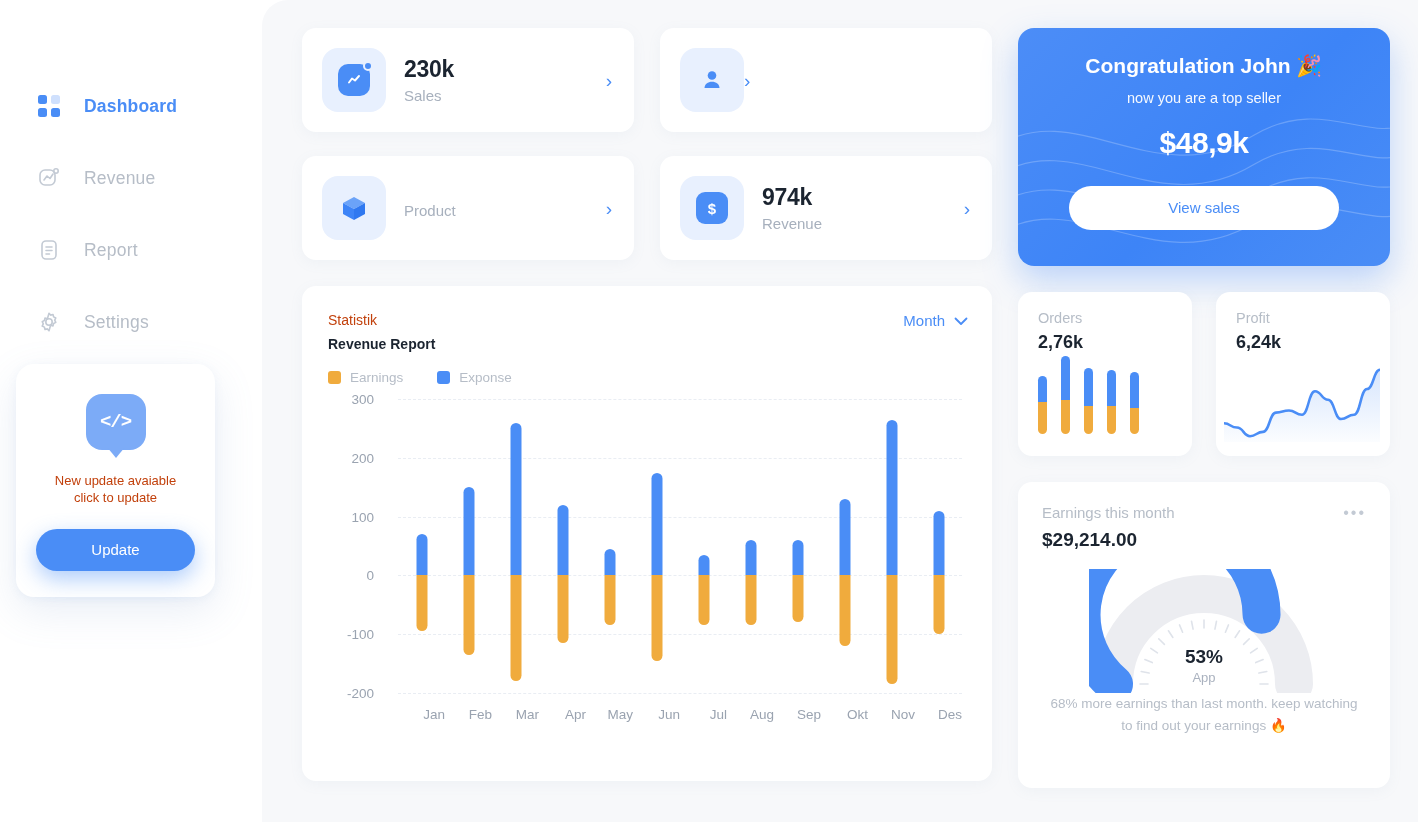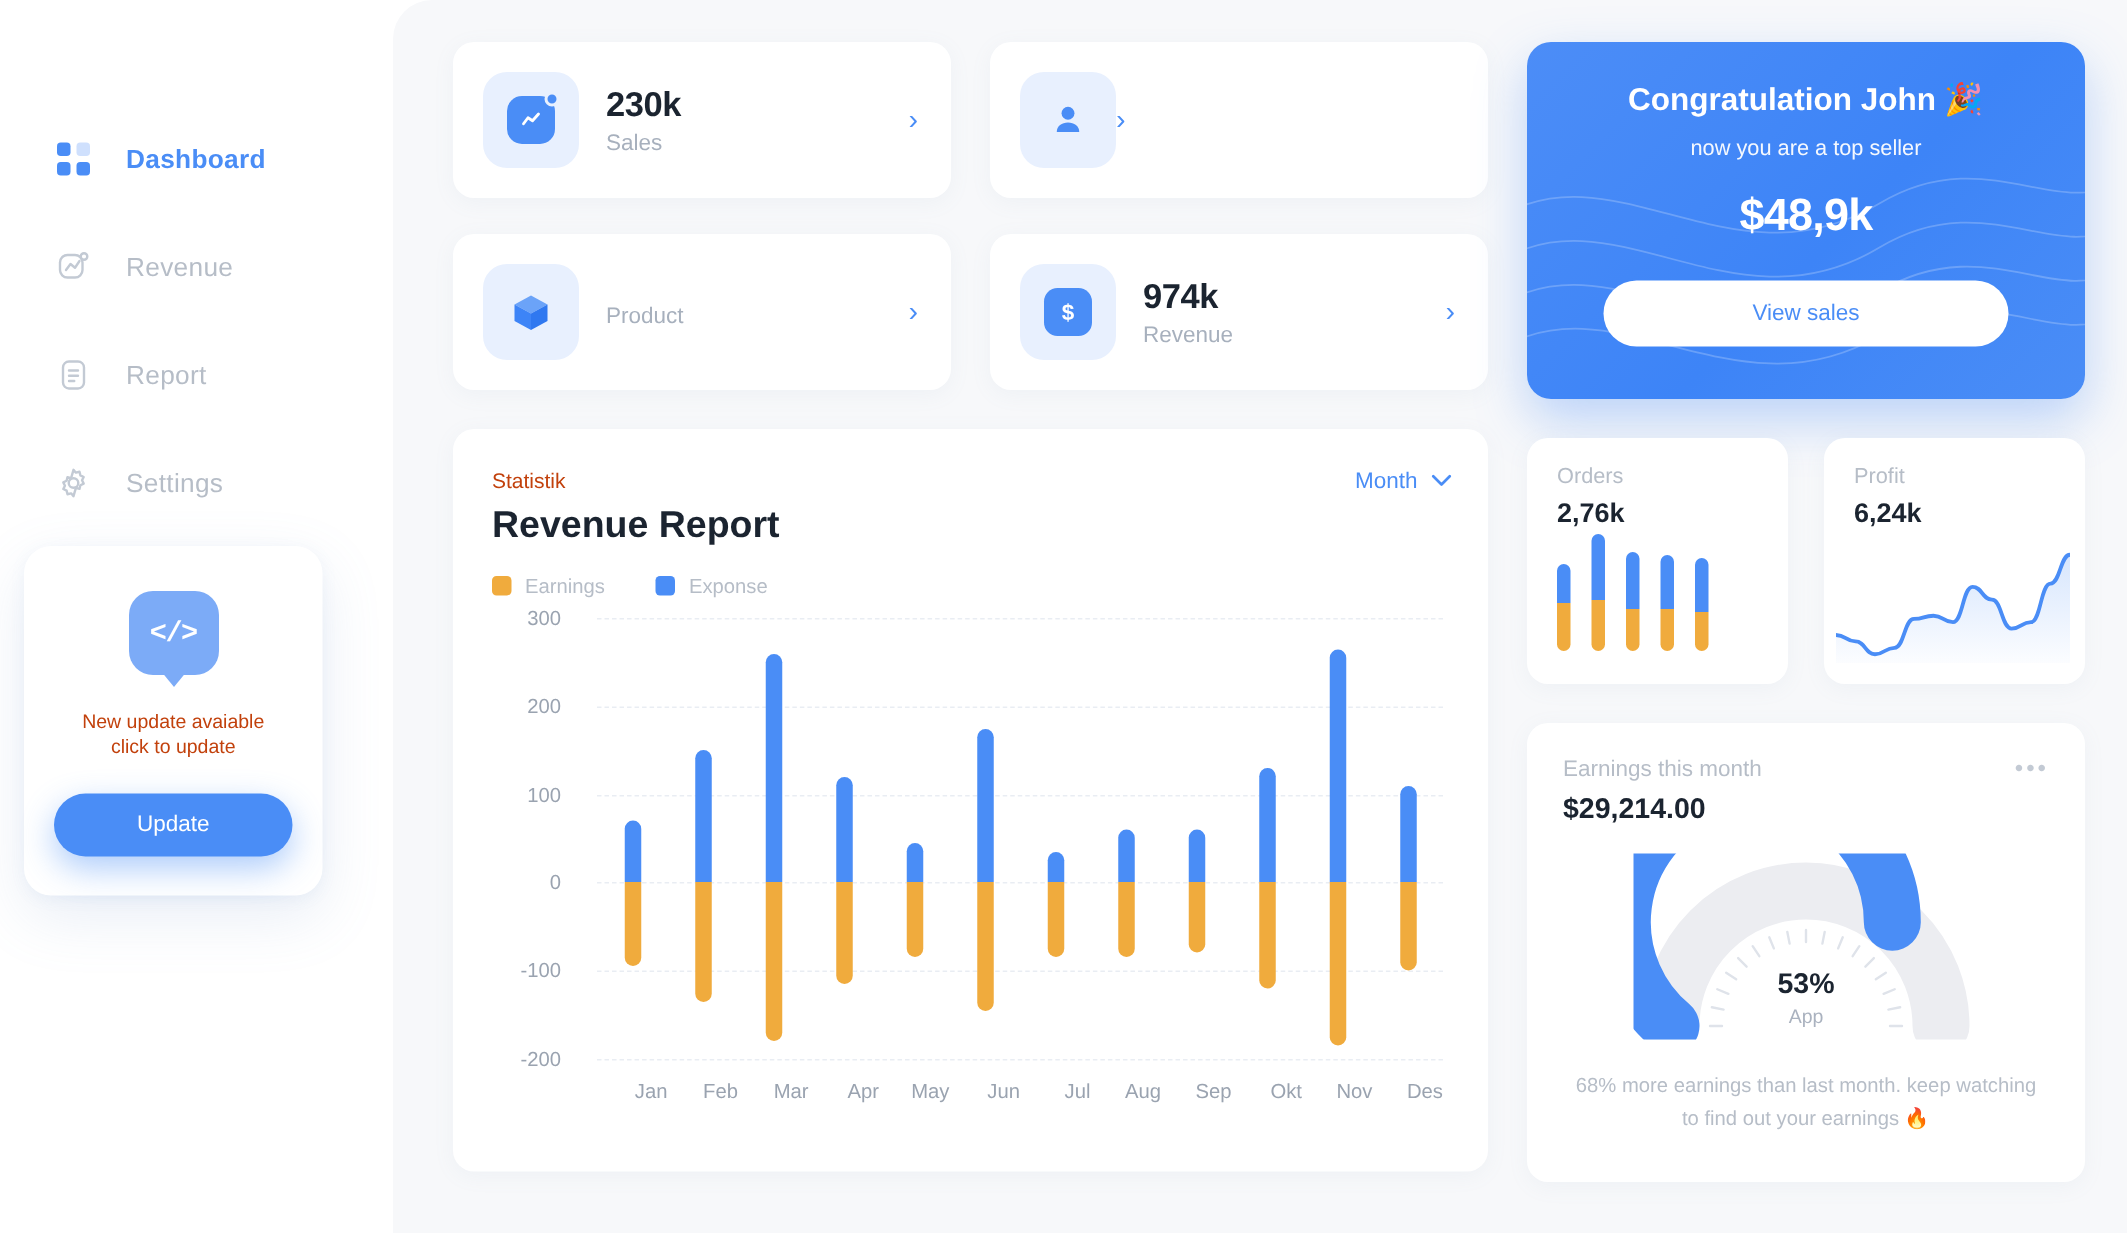--- a/index.html
+++ b/index.html
@@ -109,21 +109,21 @@
   .cg-btn {
     position: relative; display: block; width: 270px; height: 44px; line-height: 44px;
     margin: 26px auto 0; background: #fff; color: #4a8df6; border: none;
     border-radius: 22px; font-size: 15px; font-family: inherit; cursor: pointer;
   }
 
   
   .chart-card { margin-top: 26px; height: 495px; padding: 26px 24px 18px 26px; position: relative; }
   .chart-head { display: flex; justify-content: space-between; align-items: flex-start; }
   .eyebrow { font-size: 14px; color: #c2410c; }
-  .chart-title { font-size: 25px; font-weight: 700; color: #1b2430; margin-top: 8px; }
+  .chart-title { font-size: 14px; font-weight: 700; color: #1b2430; margin-top: 8px; }
   .period { color: #4a8df6; font-size: 15px; display: flex; align-items: center; gap: 9px; cursor: pointer; }
   .legend { display: flex; gap: 34px; margin-top: 18px; }
   .legend-item { display: flex; align-items: center; gap: 9px; font-size: 13.5px; color: #b6bdc7; }
   .swatch { width: 13px; height: 13px; border-radius: 3px; }
 
   .plot { position: relative; margin-top: 14px; height: 340px; }
   .ylabels { position: absolute; left: 0; top: 0; width: 46px; height: 294px; }
   .ylab { position: absolute; right: 0; font-size: 13.5px; color: #9aa3b0; transform: translateY(-50%); }
   .gridlines { position: absolute; left: 70px; right: 6px; top: 0; height: 294px; }
   .gl { position: absolute; left: 0; right: 0; border-top: 1.5px dashed #e9edf3; }
@@ -149,21 +149,21 @@
   
   .earn { margin-top: 26px; height: 306px; padding: 22px 24px 0; position: relative; }
   .earn-head { display: flex; justify-content: space-between; align-items: center; }
   .earn-label { font-size: 15px; color: #b6bdc7; }
   .dots { color: #c3cad4; letter-spacing: 2px; font-size: 16px; cursor: pointer; line-height: 1; }
   .earn-value { font-size: 19px; font-weight: 700; color: #1b2430; margin-top: 8px; }
   .gauge-wrap { position: relative; width: 230px; height: 124px; margin: 18px auto 0; }
   .gauge-center { position: absolute; left: 0; right: 0; bottom: 8px; text-align: center; }
   .gauge-pct { font-size: 19px; font-weight: 700; color: #1b2430; }
   .gauge-cap { font-size: 13px; color: #aab2bf; margin-top: 2px; }
-  .earn-note { font-size: 13.5px; color: #b6bdc7; text-align: center; line-height: 1.6; margin-top: 20px; padding: 0 6px; }
+  .earn-note { font-size: 13.5px; color: #b6bdc7; text-align: center; line-height: 1.6; margin-top: 0; padding: 0 6px; }
 </style>
 </head>
 <body>
 
 <div class="app">
 
   <aside class="sidebar">
     <nav class="nav">
 
       <div class="nav-item active">

